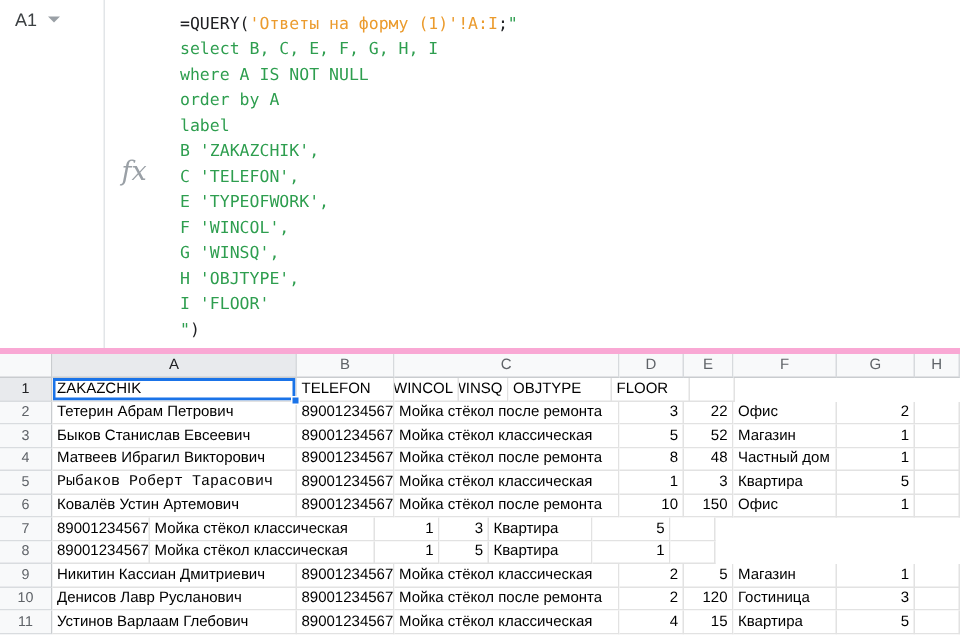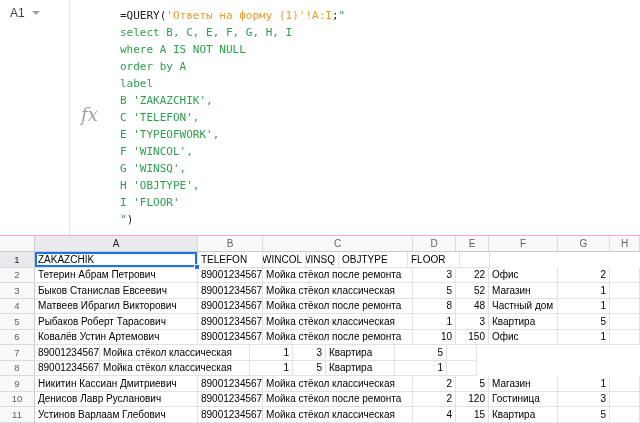--- a/index.html
+++ b/index.html
@@ -1,20 +1,20 @@
 <!DOCTYPE html>
 <html style="--tok-r: #eb9b2d; --tok-s: #2e9e4f; --sel: #1a73e8;"><head>
 <meta charset="utf-8">
 <style>
   *{margin:0;padding:0;box-sizing:border-box}
   html,body{width:640px;height:423px;overflow:hidden;background:#fff;
     font-family:"Liberation Sans",sans-serif;}
 
   
-  .formula-region{position:relative;height:236px;background:#fff;border-bottom:1px solid #f9a8d4;}
+  .formula-region{position:relative;height:236px;background:#fff;border-bottom:4px solid #f9a8d4;}
   .name-box{position:absolute;left:0;top:0;width:68px;height:26px;display:flex;align-items:center;gap:7px;
     padding-left:10px;font-size:12px;color:#3c4043;cursor:pointer;}
   .nb-arrow{width:0;height:0;border-left:4px solid transparent;border-right:4px solid transparent;
     border-top:4px solid #9aa0a6;}
   .vdiv{position:absolute;left:69px;top:0;bottom:0;width:1px;background:#e2e5e8;}
   .fx{position:absolute;left:81px;top:104px;font-family:"DejaVu Serif",serif;font-style:italic;
     font-size:18px;color:#9aa0a6;}
   .formula-content{position:absolute;left:120px;top:7px;font-family:"DejaVu Sans Mono",monospace;
     font-size:11px;line-height:17px;white-space:pre;color:#202124;cursor:text;}
   .tok-d{color:#202124}
@@ -109,21 +109,21 @@
           <div class="cell" style="width: 65px;">89001234567</div>
           <div class="cell" style="width: 150px;">Мойка стёкол после ремонта</div>
           <div class="cell right" style="width: 43px;">8</div>
           <div class="cell right" style="width: 33px;">48</div>
           <div class="cell" style="width: 69px;">Частный дом</div>
           <div class="cell right" style="width: 52px;">1</div>
           <div class="cell" style="width: 30px;"></div>
         </div>
         <div class="grid-row">
           <div class="rownum">5</div>
-          <div class="cell" style="width: 163px;">Рыбаков Роберт Тарасович</div>
+          <div class="cell" style="width: 163px; font-family: Liberation Mono, monospace;">Рыбаков Роберт Тарасович</div>
           <div class="cell" style="width: 65px;">89001234567</div>
           <div class="cell" style="width: 150px;">Мойка стёкол классическая</div>
           <div class="cell right" style="width: 43px;">1</div>
           <div class="cell right" style="width: 33px;">3</div>
           <div class="cell" style="width: 69px;">Квартира</div>
           <div class="cell right" style="width: 52px;">5</div>
           <div class="cell" style="width: 30px;"></div>
         </div>
         <div class="grid-row">
           <div class="rownum">6</div>

